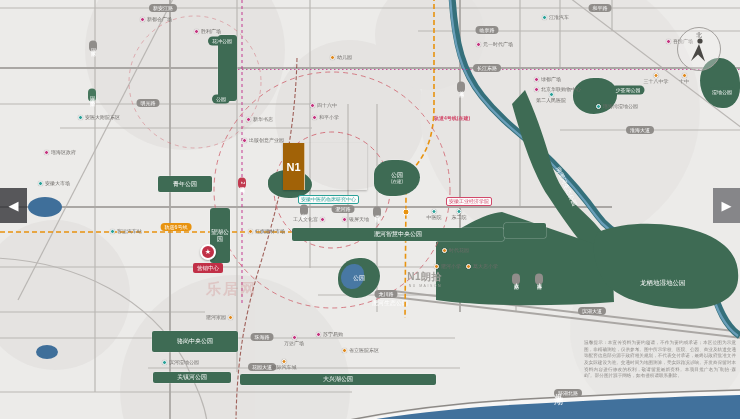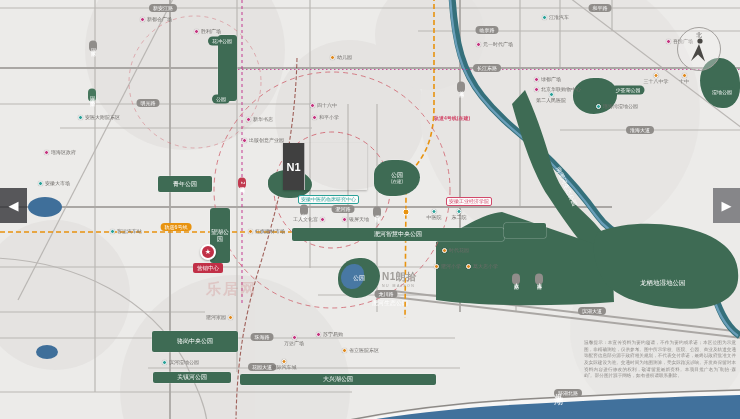--- a/index.html
+++ b/index.html
@@ -34,28 +34,28 @@
   .poi{position:absolute;display:flex;align-items:center;gap:2px;z-index:4;}
   .poi .dot{width:5px;height:5px;border-radius:50%;border:1px solid #fff;
     box-shadow:0 0 1px rgba(0,0,0,.35);flex:0 0 auto;}
   .poi .plbl{font-size:5px;color:#6f6c69;white-space:nowrap;line-height:1;}
   .poi.below{flex-direction:column;gap:1px;transform:translate(-50%,-2px);}
   .poi.boxed .plbl{border:1px solid currentColor;background:rgba(255,255,255,.85);
     padding:1px 2px;border-radius:2px;}
 
   #card{position:absolute;left:283px;top:143px;width:84px;height:47px;display:flex;z-index:5;
     box-shadow:0 1px 2px rgba(0,0,0,.25);}
-  #card .mono{width:22px;background:#404040;color:#fff;display:flex;align-items:center;
+  #card .mono{width:22px;background:#a16207;color:#fff;display:flex;align-items:center;
     justify-content:center;font-size:11px;font-weight:bold;border-right:1px solid rgba(255,255,255,.6);}
   #card .body{flex:1;background:#a8917a;color:#fff;display:flex;flex-direction:column;
     align-items:center;justify-content:center;gap:2px;}
   #card .cn{font-size:10px;font-weight:bold;letter-spacing:1px;}
   #card .en{font-size:4px;letter-spacing:2px;border-top:.5px solid rgba(255,255,255,.6);padding-top:1.5px;}
 
-  #logo2{position:absolute;left:382px;top:270px;width:60px;color:#a09d99;z-index:4;text-align:left;}
+  #logo2{position:absolute;left:382px;top:270px;width:60px;color:#a09d99;z-index:4;text-align:right;}
   #logo2 .l1{font-size:10px;font-weight:bold;letter-spacing:.5px;}
   #logo2 .l2{font-size:3.5px;letter-spacing:1.5px;}
 
   #salesMarker{position:absolute;left:200px;top:244px;width:16px;height:16px;border-radius:50%;
     background:#c13047;border:2px solid #fff;box-shadow:0 1px 2px rgba(0,0,0,.3);z-index:5;
     display:flex;align-items:center;justify-content:center;color:#fff;font-size:7px;}
   #salesLbl{position:absolute;left:208px;top:263px;transform:translateX(-50%);background:#c13047;
     color:#fff;font-size:5.5px;padding:1.5px 4px;border-radius:2px;z-index:5;white-space:nowrap;}
 
   #compass{position:absolute;left:677px;top:27px;width:44px;height:44px;border:1.5px solid #a3a09d;

